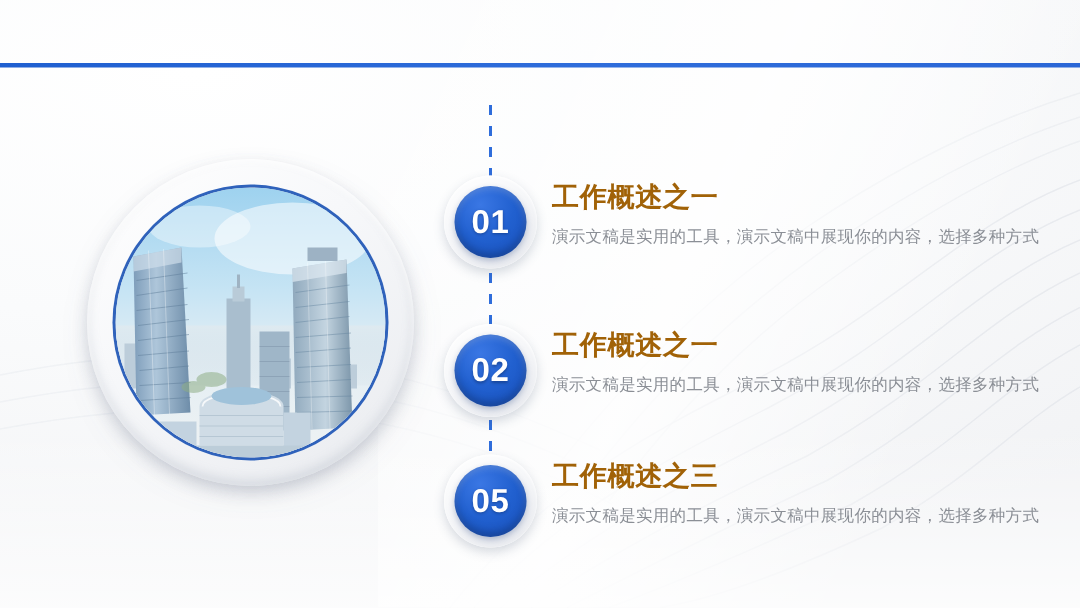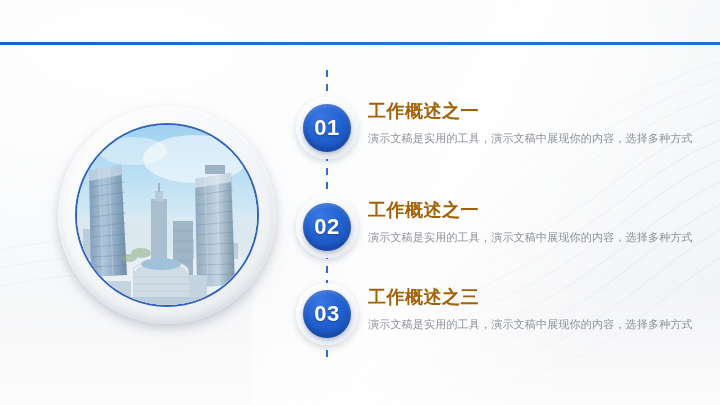--- a/index.html
+++ b/index.html
@@ -146,20 +146,21 @@
     background-image: linear-gradient(to bottom, #2f6ddb 0 7px, rgba(0,0,0,0) 7px 14px);
     background-size: 2px 14px;
   }
 
   
   .row {
     position: absolute;
     left: 296px;
     width: 400px;
     height: 62px;
+    margin-top: 20px;
   }
   .row-1 { top: 97px; }
   .row-2 { top: 196px; }
   .row-3 { top: 283px; }
 
   .num-wrap {
     position: absolute;
     left: 0; top: 0;
     width: 62px; height: 62px;
   }
@@ -402,21 +403,21 @@
     <div class="row-text">
       <div class="row-title">工作概述之一</div>
       <div class="row-desc">演示文稿是实用的工具，演示文稿中展现你的内容，选择多种方式</div>
     </div>
   </div>
 
   <div class="row row-3">
     <div class="num-wrap">
       <div class="num-plate"></div>
       <div class="num-disc">
-        <span class="num-text">03</span>
+        <span class="num-text">05</span>
       </div>
     </div>
     <div class="row-text">
       <div class="row-title">工作概述之三</div>
       <div class="row-desc">演示文稿是实用的工具，演示文稿中展现你的内容，选择多种方式</div>
     </div>
   </div>
 
 </div>
 

